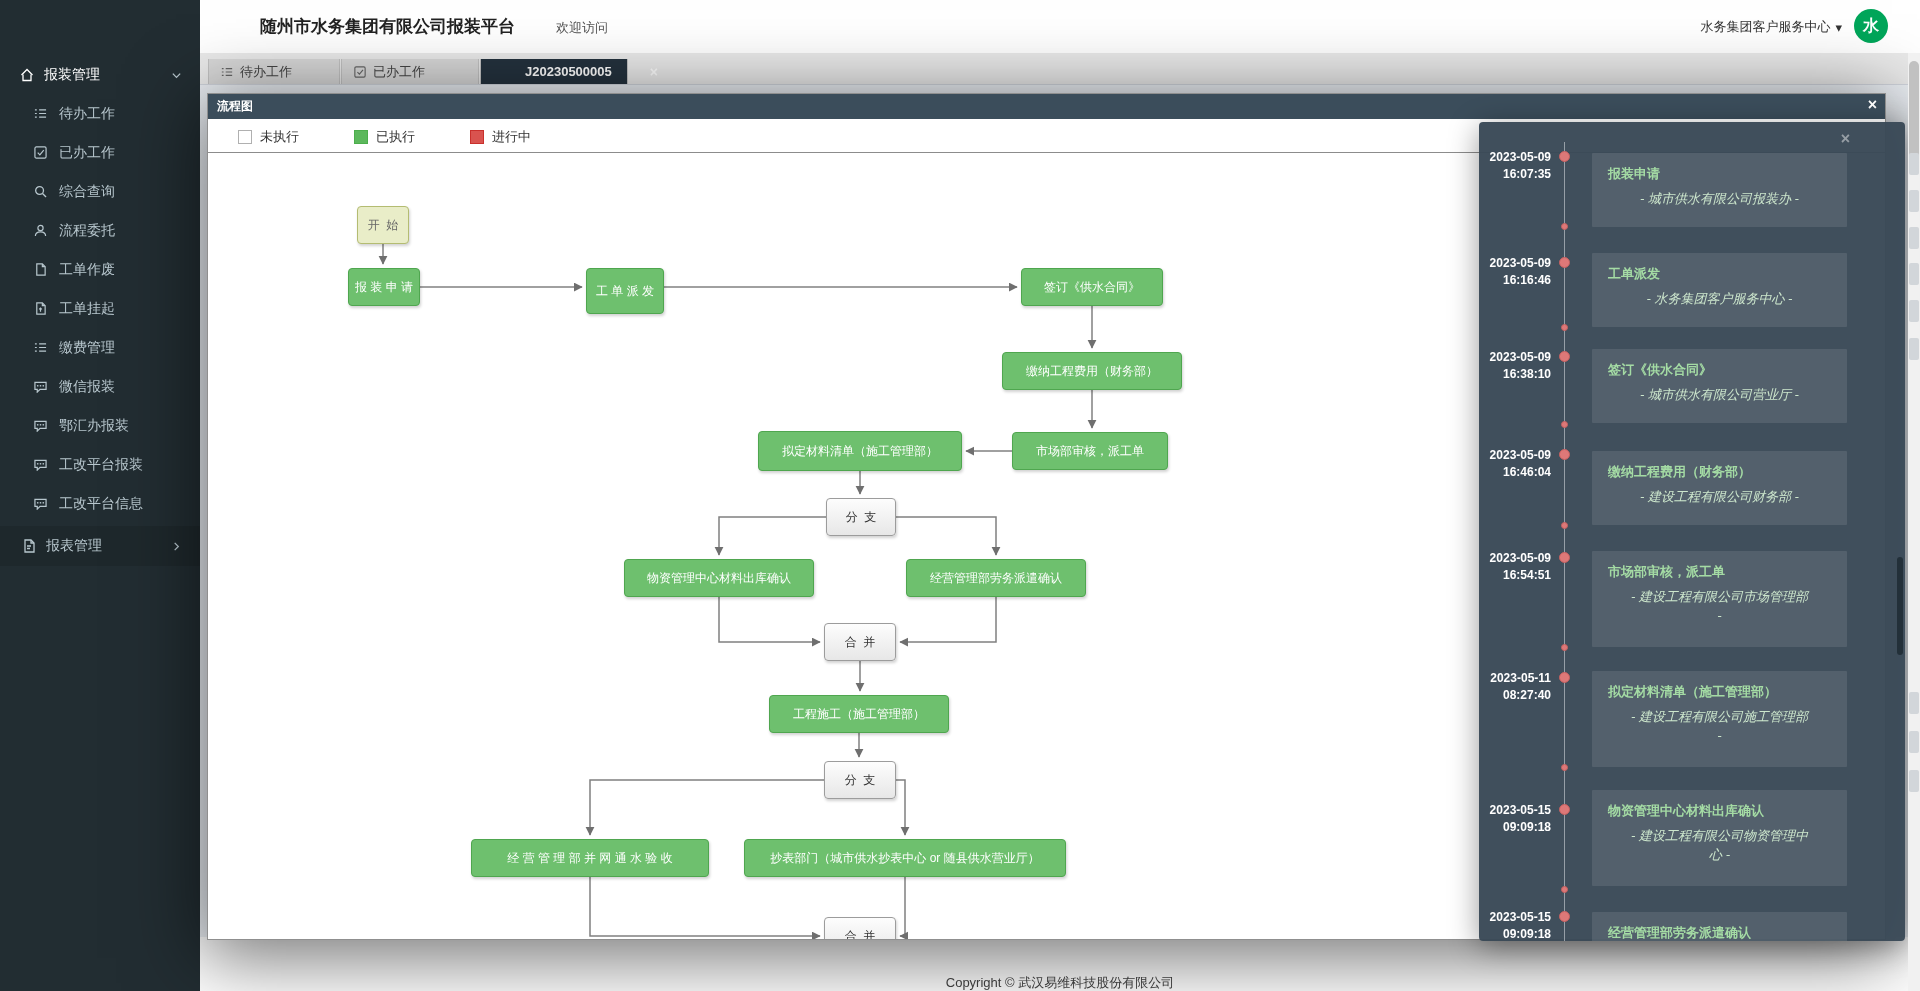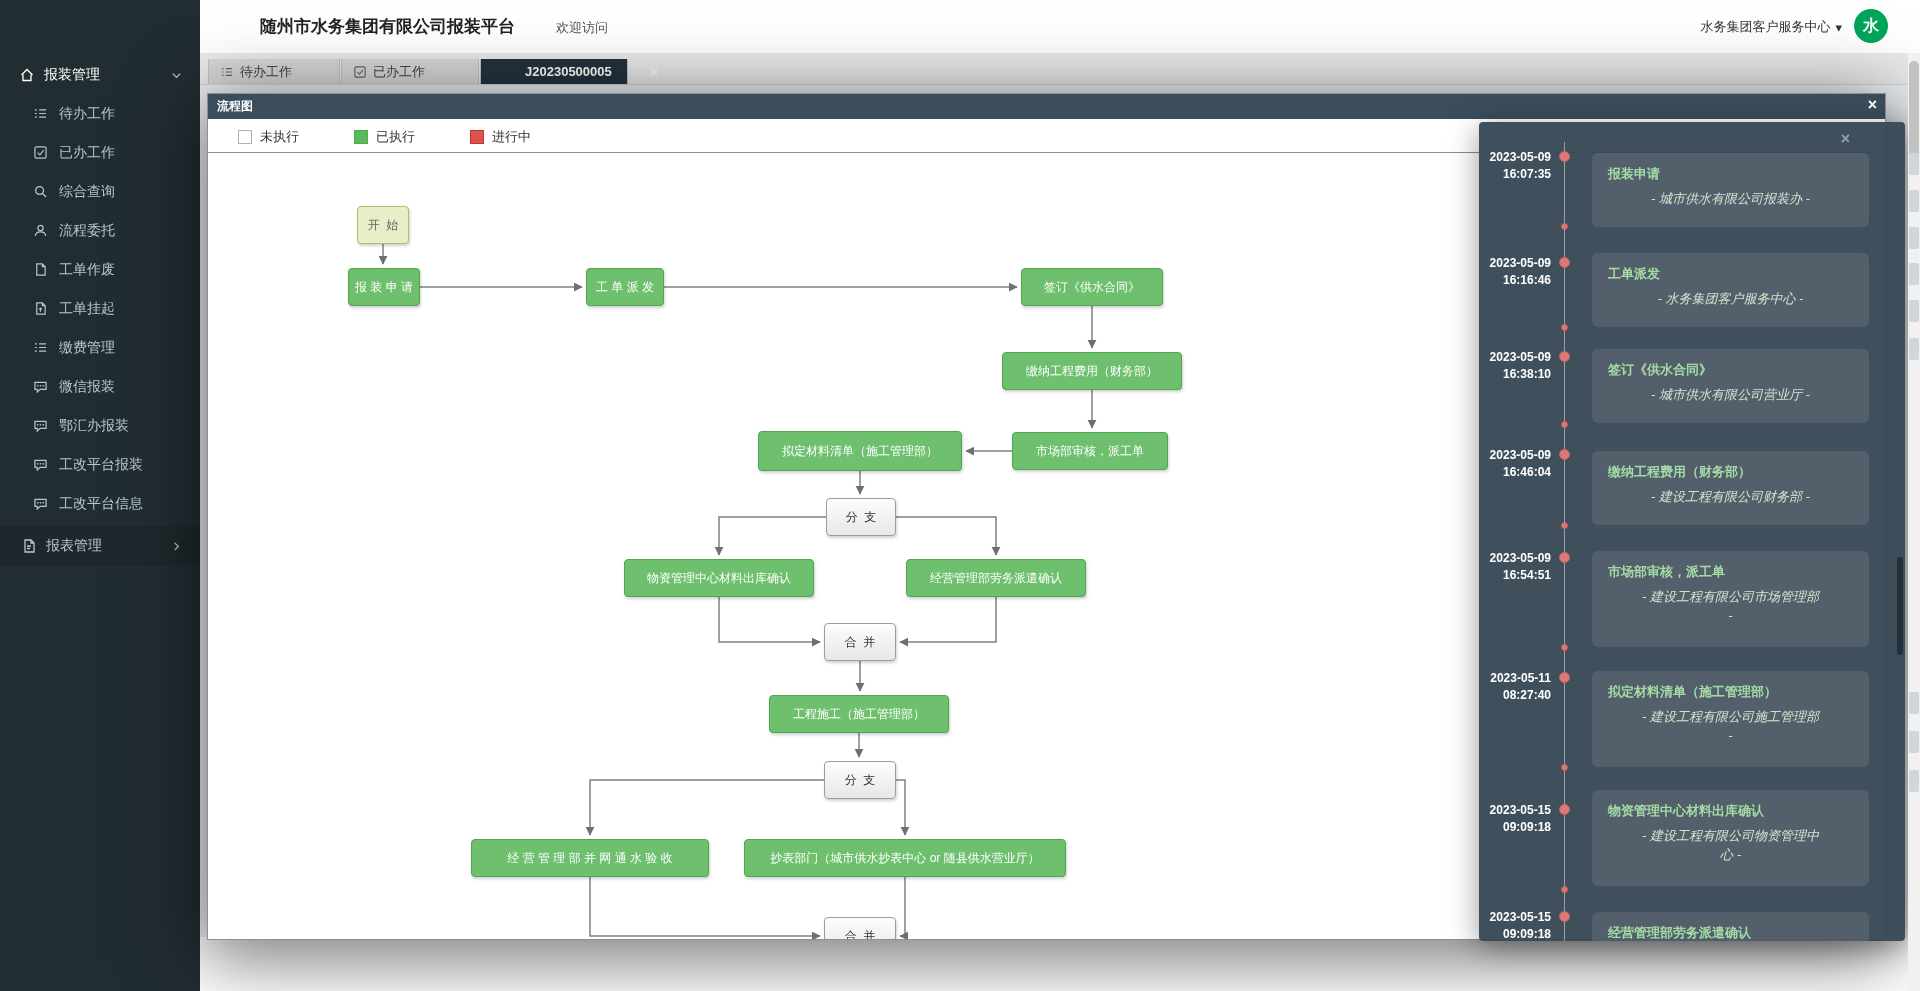--- a/index.html
+++ b/index.html
@@ -52,21 +52,21 @@
   .fnode.task{background:#6ec06e;border:1px solid #4fa64f;color:#fff;}
   .fnode.start{background:#e9edc8;border:1px solid #b4bc72;color:#666;}
   .fnode.gateway{background:linear-gradient(#fdfdfd,#e7e7e7);border:1px solid #9c9c9c;color:#333;}
   
   .timeline{position:absolute;left:1479px;top:122px;width:426px;height:819px;background:rgba(56,72,85,.96);
             border-radius:4px;z-index:11;overflow:hidden;box-shadow:0 6px 30px rgba(0,0,0,.4);}
   .tl-close{position:absolute;right:55px;top:8px;color:rgba(255,255,255,.45);font-size:16px;font-weight:bold;cursor:pointer;}
   .tl-line{position:absolute;left:85px;top:20px;width:1px;height:799px;background:rgba(220,226,230,.55);}
   .tl-date{position:absolute;width:66px;left:6px;text-align:right;color:#fff;font-size:12px;font-weight:bold;line-height:17px;}
   .tl-dot{position:absolute;border-radius:50%;background:#dd7878;border:1px solid #c56060;box-sizing:border-box;}
-  .tl-card{position:absolute;left:113px;width:277px;background:rgba(255,255,255,.10);border-radius:6px;
+  .tl-card{position:absolute;left:113px;width:255px;background:rgba(255,255,255,.10);border-radius:1px;
            padding:12px 16px;box-sizing:border-box;}
   .tl-title{color:#a4dba4;font-size:13px;font-weight:bold;line-height:18px;}
   .tl-dept{color:#cde7cd;font-size:13px;font-style:italic;text-align:center;line-height:19px;margin:6px auto 0;max-width:180px;}
   .tl-scroll{position:absolute;right:2px;top:435px;width:6px;height:98px;background:#233039;border-radius:3px;}
   
   .bottom-strip{position:absolute;left:200px;top:937px;width:1720px;height:54px;background:#fff;z-index:1;}
   .cm-wrap{position:absolute;left:220px;top:946px;width:252px;height:22px;display:flex;}
   .cm-input{width:230px;height:22px;border:1px solid #bbb;box-sizing:border-box;font-size:13px;padding:0 6px;
             font-family:"Liberation Sans","DejaVu Sans",sans-serif;color:#333;}
   .cm-input::placeholder{color:#999;}
@@ -279,20 +279,21 @@
     <span>指南</span>
   </button>
   <button class="btn btn-save">
     <span class="bic">▣</span>
     <span>暂存</span>
   </button>
   <button class="btn btn-archive">
     <span class="bic">✉</span>
     <span>归档</span>
   </button>
+  <div class="footer">Copyright © 武汉易维科技股份有限公司</div>
 
   <div class="modal">
     <div class="modal-head">
       <span class="modal-title">流程图</span>
       <span class="modal-close">×</span>
     </div>
     <div class="legend">
       <span class="leg-item" style="left:30px">
         <span class="leg-box none"></span>
         <span>未执行</span>
@@ -330,21 +331,21 @@
           <path d="M651 580 L651 604"></path>
           <path d="M616 627 L382 627 L382 682"></path>
           <path d="M688 627 L697 627 L697 682"></path>
           <path d="M382 724 L382 783 L612 783"></path>
           <path d="M697 724 L697 783 L692 783"></path>
         </g>
       </svg>
 
       <div class="fnode start" style="left:149px;top:53px;width:52px;height:38px">开  始</div>
       <div class="fnode task" style="left:140px;top:115px;width:72px;height:38px">报 装 申 请</div>
-      <div class="fnode task" style="left:378px;top:115px;width:78px;height:38px">工 单 派 发</div>
+      <div class="fnode task" style="left:378px;top:115px;width:78px;height:46px">工 单 派 发</div>
       <div class="fnode task" style="left:813px;top:115px;width:142px;height:38px">签订《供水合同》</div>
       <div class="fnode task" style="left:794px;top:199px;width:180px;height:38px">缴纳工程费用（财务部）</div>
       <div class="fnode task" style="left:804px;top:279px;width:156px;height:38px">市场部审核，派工单</div>
       <div class="fnode task" style="left:550px;top:278px;width:204px;height:40px">拟定材料清单（施工管理部）</div>
       <div class="fnode gateway" style="left:618px;top:345px;width:70px;height:38px">分  支</div>
       <div class="fnode task" style="left:416px;top:406px;width:190px;height:38px">物资管理中心材料出库确认</div>
       <div class="fnode task" style="left:698px;top:406px;width:180px;height:38px">经营管理部劳务派遣确认</div>
       <div class="fnode gateway" style="left:616px;top:470px;width:72px;height:38px">合  并</div>
       <div class="fnode task" style="left:561px;top:542px;width:180px;height:38px">工程施工（施工管理部）</div>
       <div class="fnode gateway" style="left:616px;top:608px;width:72px;height:38px">分  支</div>

